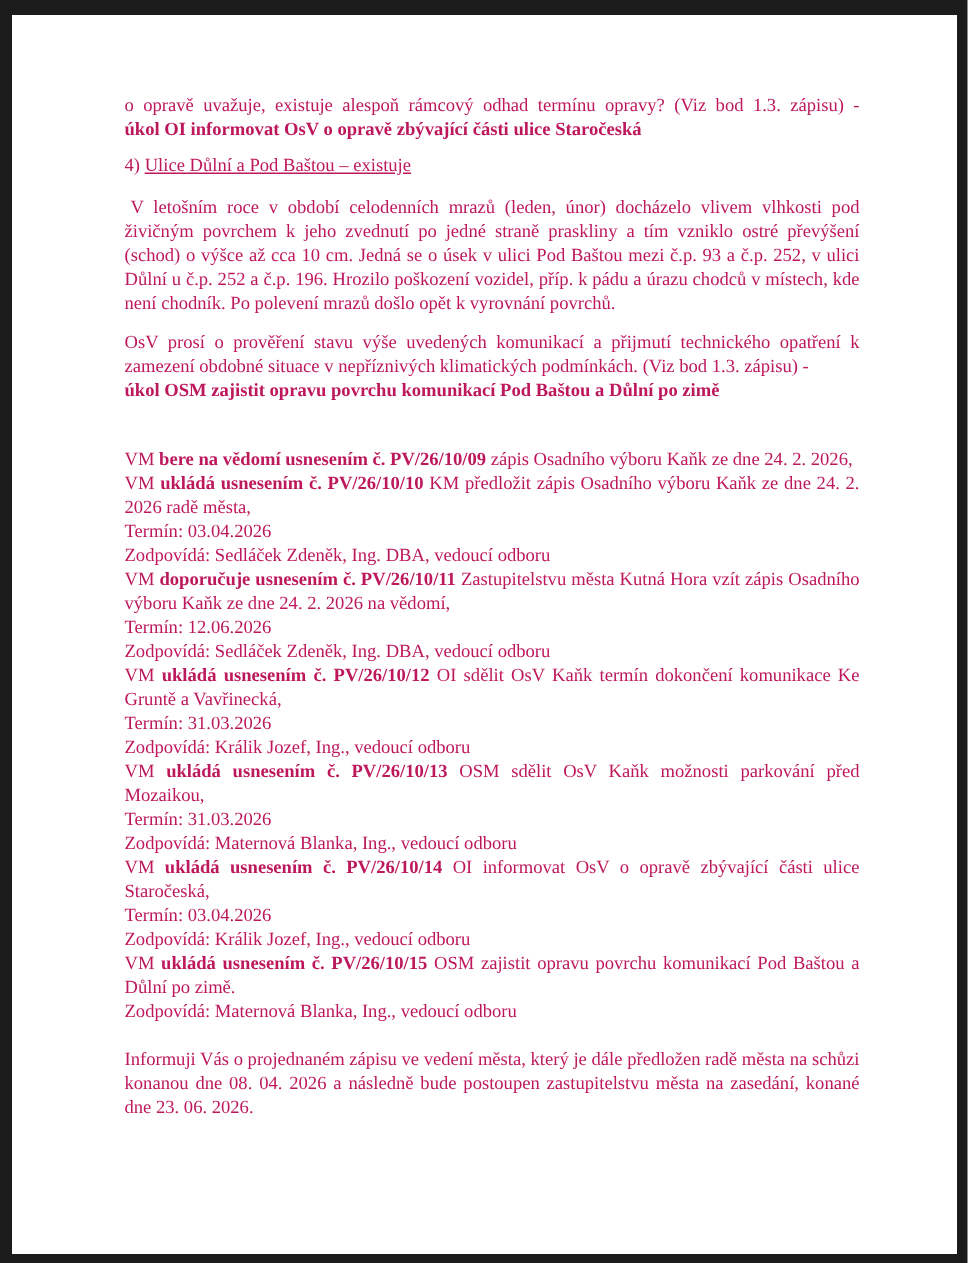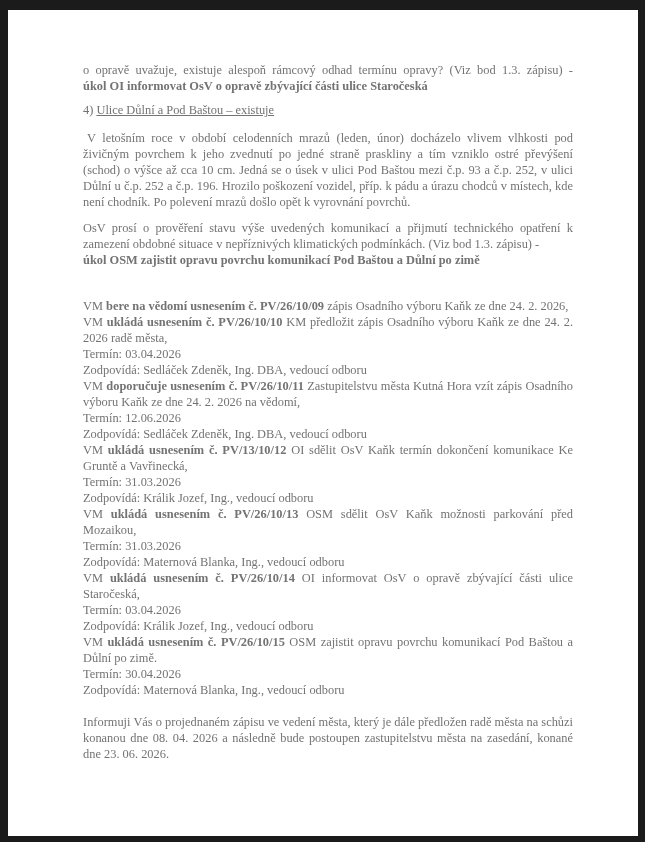--- a/index.html
+++ b/index.html
@@ -10,21 +10,21 @@
     overflow: hidden;
     font-family: "Liberation Serif", serif;
   }
   .paper {
     position: absolute;
     left: 8px; top: 10px;
     width: 630px; height: 826px;
     background: #ffffff;
     box-sizing: border-box;
     padding: 52px 65px 0 75px;
-    color: #737373;
+    color: #be185d;
     font-size: 12.4px;
     line-height: 16px;
   }
   p { margin: 0; }
   .jst { text-align: justify; }
   .jst-all { text-align: justify; text-align-last: justify; }
   .task { font-weight: bold; }
   .sec-heading { margin-top: 8px; }
   .sec-heading .und { text-decoration: underline; }
   .p-body1 { margin-top: 12px; text-indent: 4px; }
@@ -53,33 +53,32 @@
     <p class="jst"><span>VM</span> <b>bere na vědomí usnesením č. PV/26/10/09</b> <span>zápis Osadního výboru Kaňk ze dne 24. 2. 2026,</span></p>
 
     <p class="jst"><span>VM</span> <b>ukládá usnesením č. PV/26/10/10</b> <span>KM předložit zápis Osadního výboru Kaňk ze dne 24. 2. 2026 radě města,</span></p>
     <p class="meta">Termín: 03.04.2026</p>
     <p class="meta">Zodpovídá: Sedláček Zdeněk, Ing. DBA, vedoucí odboru</p>
 
     <p class="jst"><span>VM</span> <b>doporučuje usnesením č. PV/26/10/11</b> <span>Zastupitelstvu města Kutná Hora vzít zápis Osadního výboru Kaňk ze dne 24. 2. 2026 na vědomí,</span></p>
     <p class="meta">Termín: 12.06.2026</p>
     <p class="meta">Zodpovídá: Sedláček Zdeněk, Ing. DBA, vedoucí odboru</p>
 
-    <p class="jst"><span>VM</span> <b>ukládá usnesením č. PV/13/10/12</b> <span>OI sdělit OsV Kaňk termín dokončení komunikace Ke Gruntě a Vavřinecká,</span></p>
+    <p class="jst"><span>VM</span> <b>ukládá usnesením č. PV/26/10/12</b> <span>OI sdělit OsV Kaňk termín dokončení komunikace Ke Gruntě a Vavřinecká,</span></p>
     <p class="meta">Termín: 31.03.2026</p>
     <p class="meta">Zodpovídá: Králik Jozef, Ing., vedoucí odboru</p>
 
     <p class="jst"><span>VM</span> <b>ukládá usnesením č. PV/26/10/13</b> <span>OSM sdělit OsV Kaňk možnosti parkování před Mozaikou,</span></p>
     <p class="meta">Termín: 31.03.2026</p>
     <p class="meta">Zodpovídá: Maternová Blanka, Ing., vedoucí odboru</p>
 
     <p class="jst"><span>VM</span> <b>ukládá usnesením č. PV/26/10/14</b> <span>OI informovat OsV o opravě zbývající části ulice Staročeská,</span></p>
     <p class="meta">Termín: 03.04.2026</p>
     <p class="meta">Zodpovídá: Králik Jozef, Ing., vedoucí odboru</p>
 
     <p class="jst"><span>VM</span> <b>ukládá usnesením č. PV/26/10/15</b> <span>OSM zajistit opravu povrchu komunikací Pod Baštou a Důlní po zimě.</span></p>
-    <p class="meta">Termín: 30.04.2026</p>
     <p class="meta">Zodpovídá: Maternová Blanka, Ing., vedoucí odboru</p>
 
   </div>
 
   <p class="jst closing">Informuji Vás o projednaném zápisu ve vedení města, který je dále předložen radě města na schůzi konanou dne 08. 04. 2026 a následně bude postoupen zastupitelstvu města na zasedání, konané dne 23. 06. 2026.</p>
 
 </div>
 
 </body></html>

